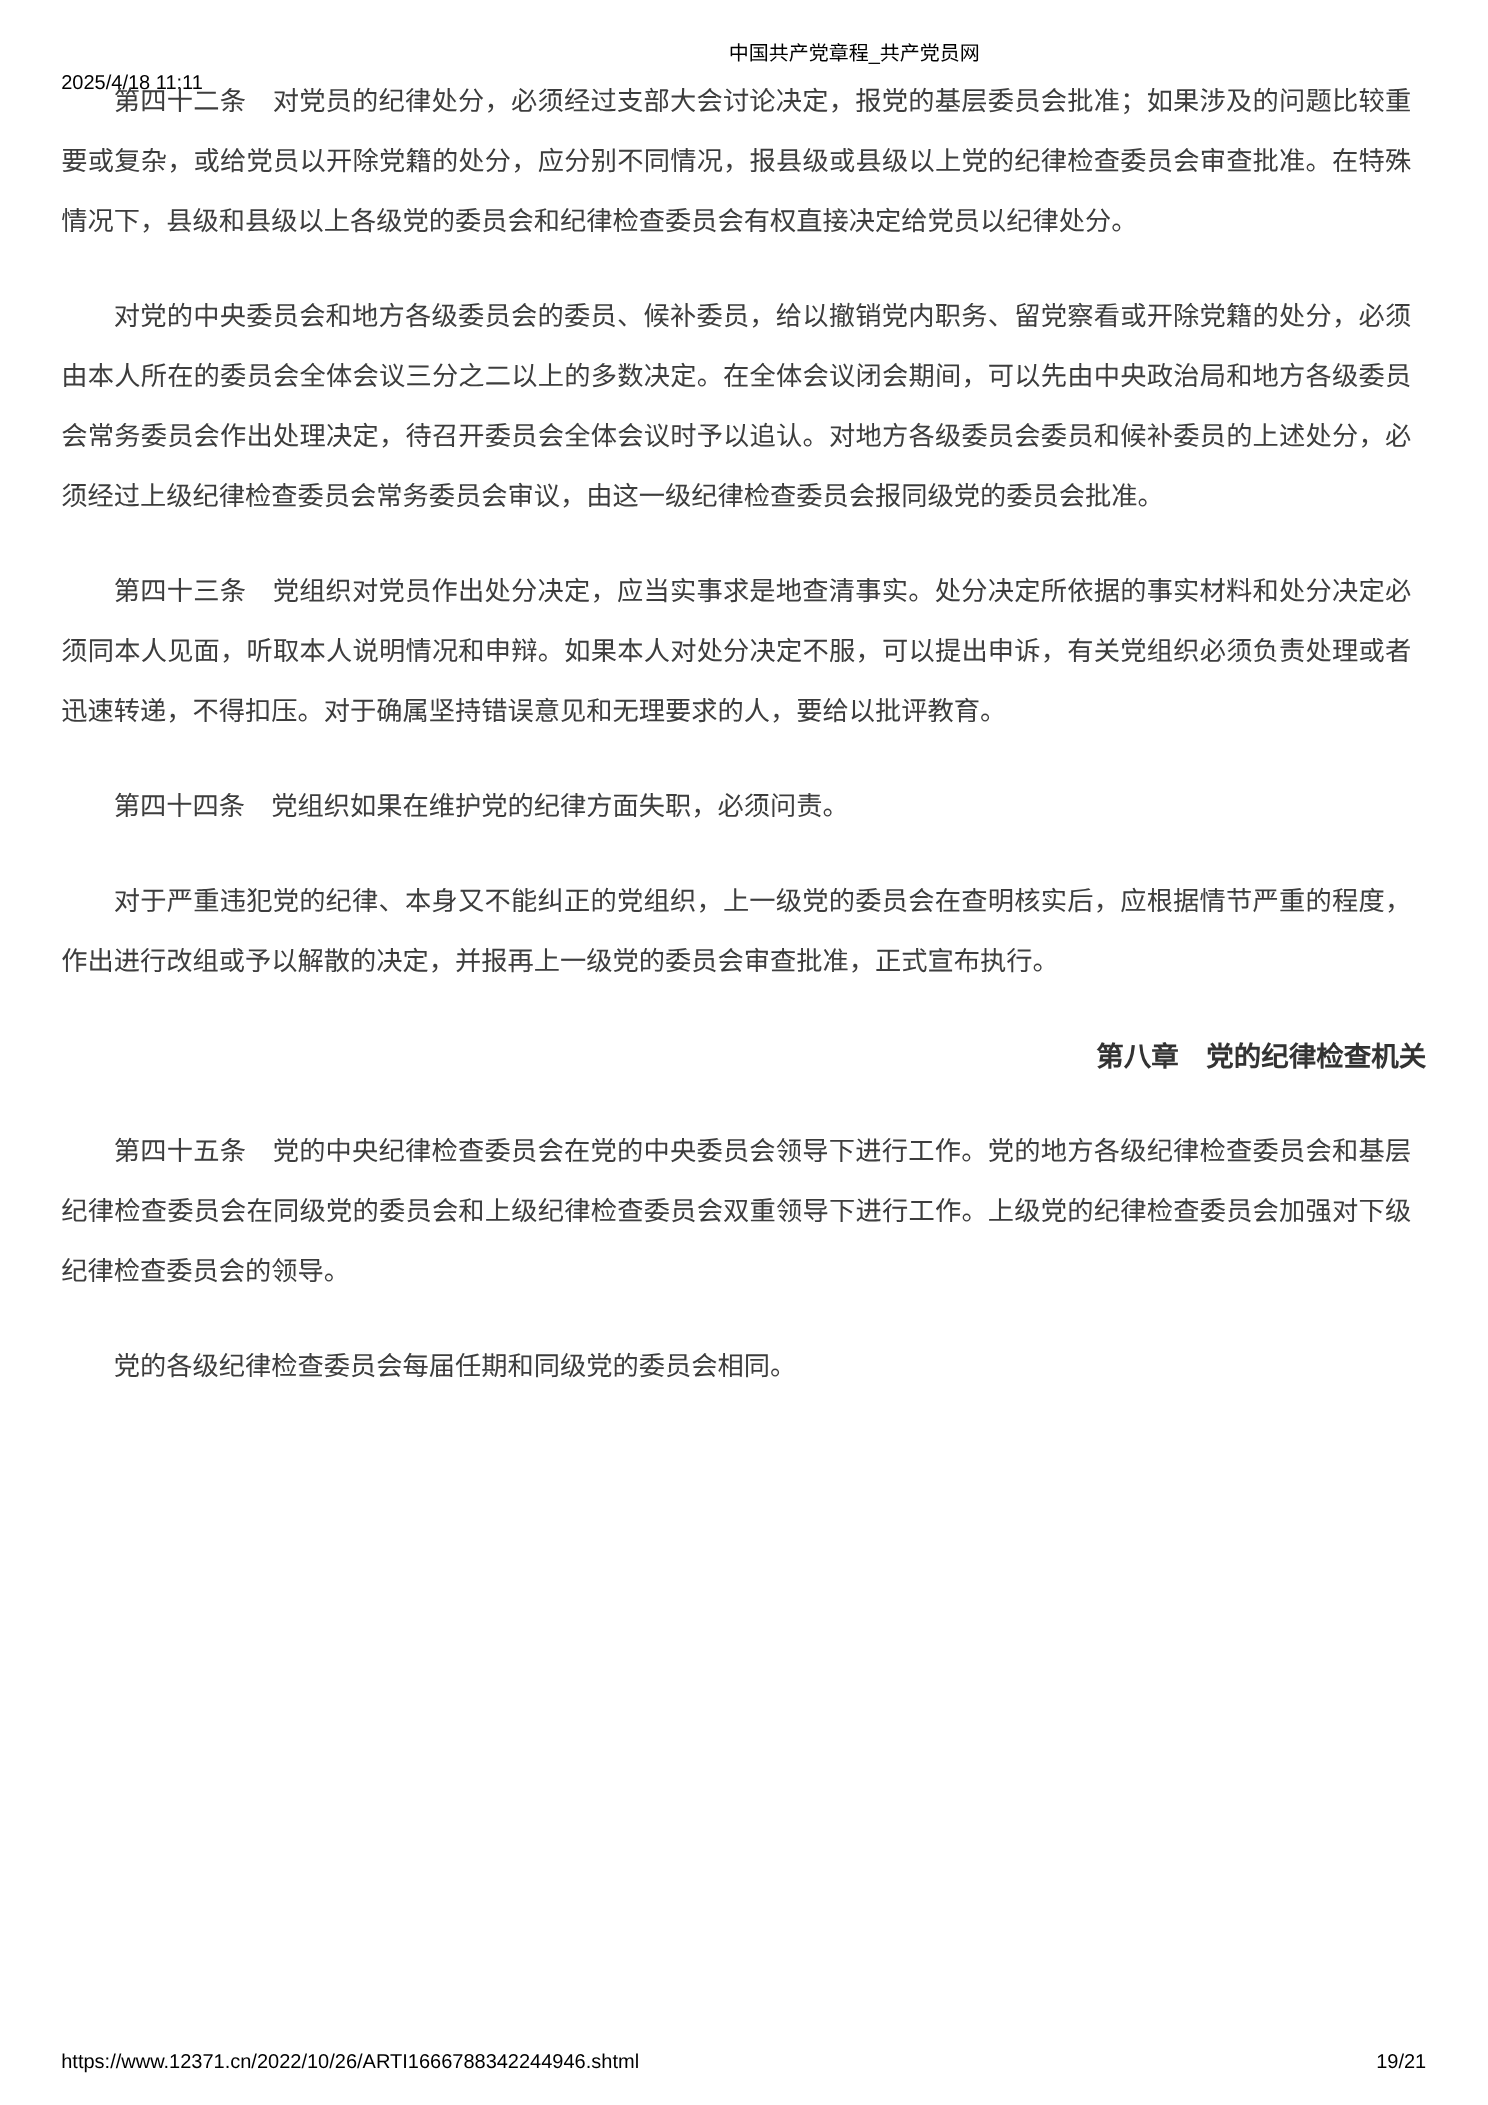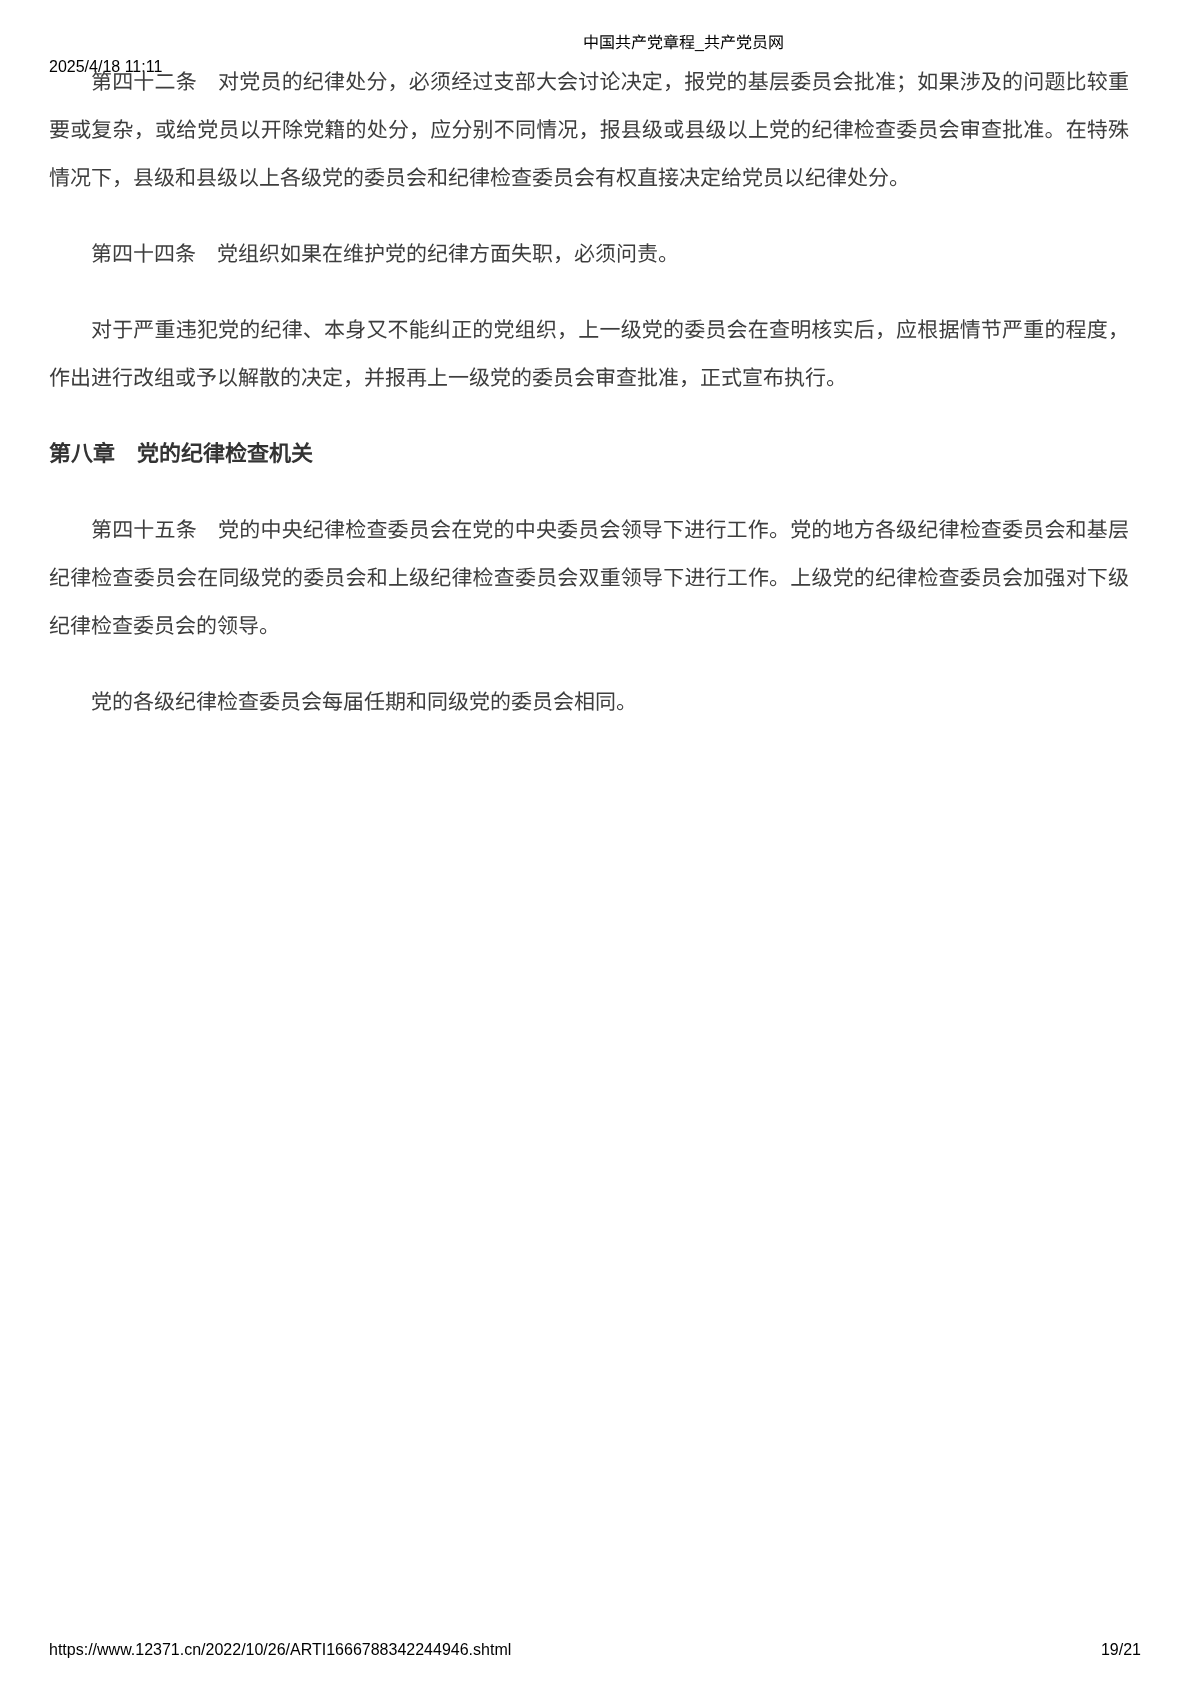--- a/index.html
+++ b/index.html
@@ -39,21 +39,21 @@
   }
   .doc-body p.body-paragraph {
     margin: 0 12px 28px 0;
     text-indent: 2em;
   }
   .doc-body h2.chapter-heading {
     margin: 0 0 28px 0;
     font-size: 22px;
     font-weight: bold;
     color: #333333;
-    text-align: left;
+    text-align: right;
     text-indent: 0;
     line-height: 48px;
   }
 
   
   .print-footer {
     position: absolute;
     top: 1640px;
     left: 49px;
     right: 49px;
@@ -70,20 +70,22 @@
 </head>
 <body>
 
 <div class="print-header">
   <span class="date">2025/4/18 11:11</span>
   <span class="title">中国共产党章程_共产党员网</span>
 </div>
 
 <div class="doc-body">
     <p class="body-paragraph">第四十二条　对党员的纪律处分，必须经过支部大会讨论决定，报党的基层委员会批准；如果涉及的问题比较重要或复杂，或给党员以开除党籍的处分，应分别不同情况，报县级或县级以上党的纪律检查委员会审查批准。在特殊情况下，县级和县级以上各级党的委员会和纪律检查委员会有权直接决定给党员以纪律处分。</p>
+    <p class="body-paragraph">对党的中央委员会和地方各级委员会的委员、候补委员，给以撤销党内职务、留党察看或开除党籍的处分，必须由本人所在的委员会全体会议三分之二以上的多数决定。在全体会议闭会期间，可以先由中央政治局和地方各级委员会常务委员会作出处理决定，待召开委员会全体会议时予以追认。对地方各级委员会委员和候补委员的上述处分，必须经过上级纪律检查委员会常务委员会审议，由这一级纪律检查委员会报同级党的委员会批准。</p>
+    <p class="body-paragraph">第四十三条　党组织对党员作出处分决定，应当实事求是地查清事实。处分决定所依据的事实材料和处分决定必须同本人见面，听取本人说明情况和申辩。如果本人对处分决定不服，可以提出申诉，有关党组织必须负责处理或者迅速转递，不得扣压。对于确属坚持错误意见和无理要求的人，要给以批评教育。</p>
     <p class="body-paragraph">第四十四条　党组织如果在维护党的纪律方面失职，必须问责。</p>
     <p class="body-paragraph">对于严重违犯党的纪律、本身又不能纠正的党组织，上一级党的委员会在查明核实后，应根据情节严重的程度，作出进行改组或予以解散的决定，并报再上一级党的委员会审查批准，正式宣布执行。</p>
     <h2 class="chapter-heading">第八章　党的纪律检查机关</h2>
     <p class="body-paragraph">第四十五条　党的中央纪律检查委员会在党的中央委员会领导下进行工作。党的地方各级纪律检查委员会和基层纪律检查委员会在同级党的委员会和上级纪律检查委员会双重领导下进行工作。上级党的纪律检查委员会加强对下级纪律检查委员会的领导。</p>
     <p class="body-paragraph">党的各级纪律检查委员会每届任期和同级党的委员会相同。</p>
   </div>
 
 <div class="print-footer">
   <span class="url">https://www.12371.cn/2022/10/26/ARTI1666788342244946.shtml</span>
   <span class="pagenum">19/21</span>

